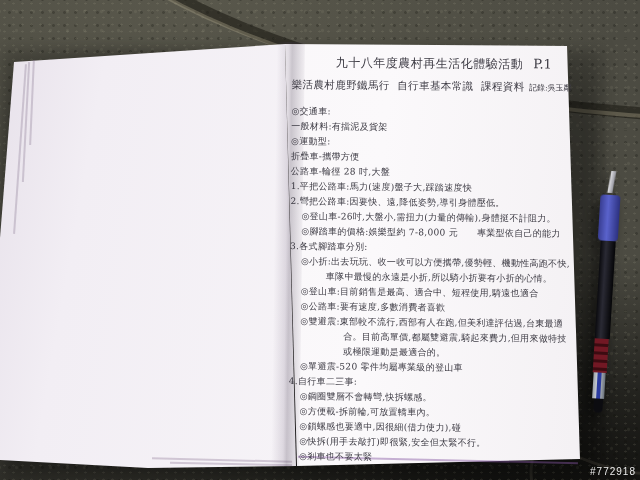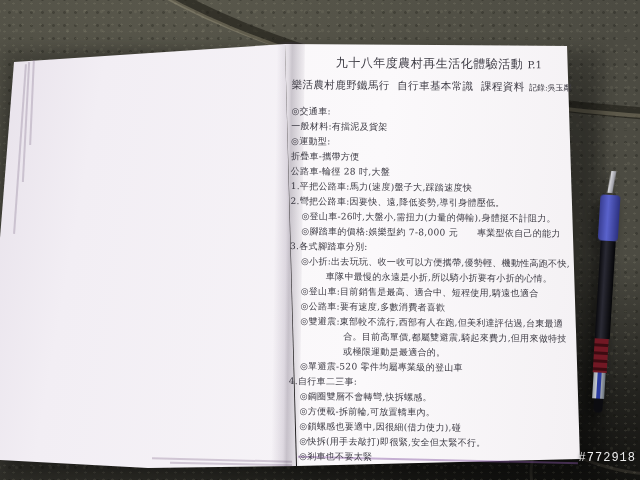--- a/index.html
+++ b/index.html
@@ -57,21 +57,21 @@
   .fringe{position:absolute;left:298px;top:459px;width:280px;height:1.8px;
     background:rgba(132,86,162,0.45);transform:rotate(1.3deg);}
 
   
   .doc-text{position:absolute;left:292px;top:50px;width:280px;
     transform:rotate(0.55deg);transform-origin:top left;
     color:#3d3b44;font-family:"DejaVu Serif","Liberation Serif",serif;}
   .title-row{display:flex;align-items:baseline;margin-top:4px;}
   .doc-title{font-size:12px;letter-spacing:0.5px;white-space:pre;}
   .doc-title{margin-left:44px;}
-  .page-num{margin-left:auto;margin-right:30px;font-size:10px;}
+  .page-num{margin-left:auto;margin-right:20px;font-size:13px;}
   .subtitle-row{display:flex;align-items:baseline;margin-top:7px;}
   .doc-subtitle{font-size:10.5px;letter-spacing:0.4px;white-space:pre;}
   .recorder{margin-left:auto;margin-right:0;font-size:8px;}
   .body-lines{margin-top:13px;}
   .line{height:15px;font-size:9px;letter-spacing:0.3px;white-space:pre;overflow:visible;}
   .i0{padding-left:0;} .i1{padding-left:11px;} .i2{padding-left:36px;} .i3{padding-left:54px;}
 
   
   .pen{position:absolute;left:599px;top:171px;width:26px;height:252px;
     display:flex;flex-direction:column;align-items:center;
@@ -85,22 +85,22 @@
     background:linear-gradient(90deg,#0a0a0e,#2a2a34 38%,#050507);}
   .pen-label{width:14px;height:34px;
     background:repeating-linear-gradient(180deg,#721824 0 5px,#3c0b11 5px 8px);}
   .pen-window{width:12px;height:26px;position:relative;
     background:linear-gradient(90deg,#9aa0a8,#d2d7dd 40%,#687079);}
   .pen-window::after{content:"";position:absolute;left:4px;top:0;width:4px;height:100%;
     background:#2b3ba0;}
   .pen-end{width:9px;height:14px;background:#0c0c10;border-radius:0 0 4px 4px;}
 
   
-  .watermark{position:absolute;right:4px;bottom:15px;
-    font-family:Liberation Mono, monospace;font-size:12px;letter-spacing:1px;
+  .watermark{position:absolute;right:4px;bottom:3px;
+    font-family:Liberation Sans, sans-serif;font-size:10px;letter-spacing:1px;
     color:#ececec;text-shadow:0 0 3px rgba(0,0,0,0.7);}
 </style>
 </head>
 <body>
 
 <div class="floor"></div>
 <div class="speckle"></div>
 <div class="grout-dark"></div>
 <div class="grout-light"></div>
 <div class="ridge ridge1"></div>

